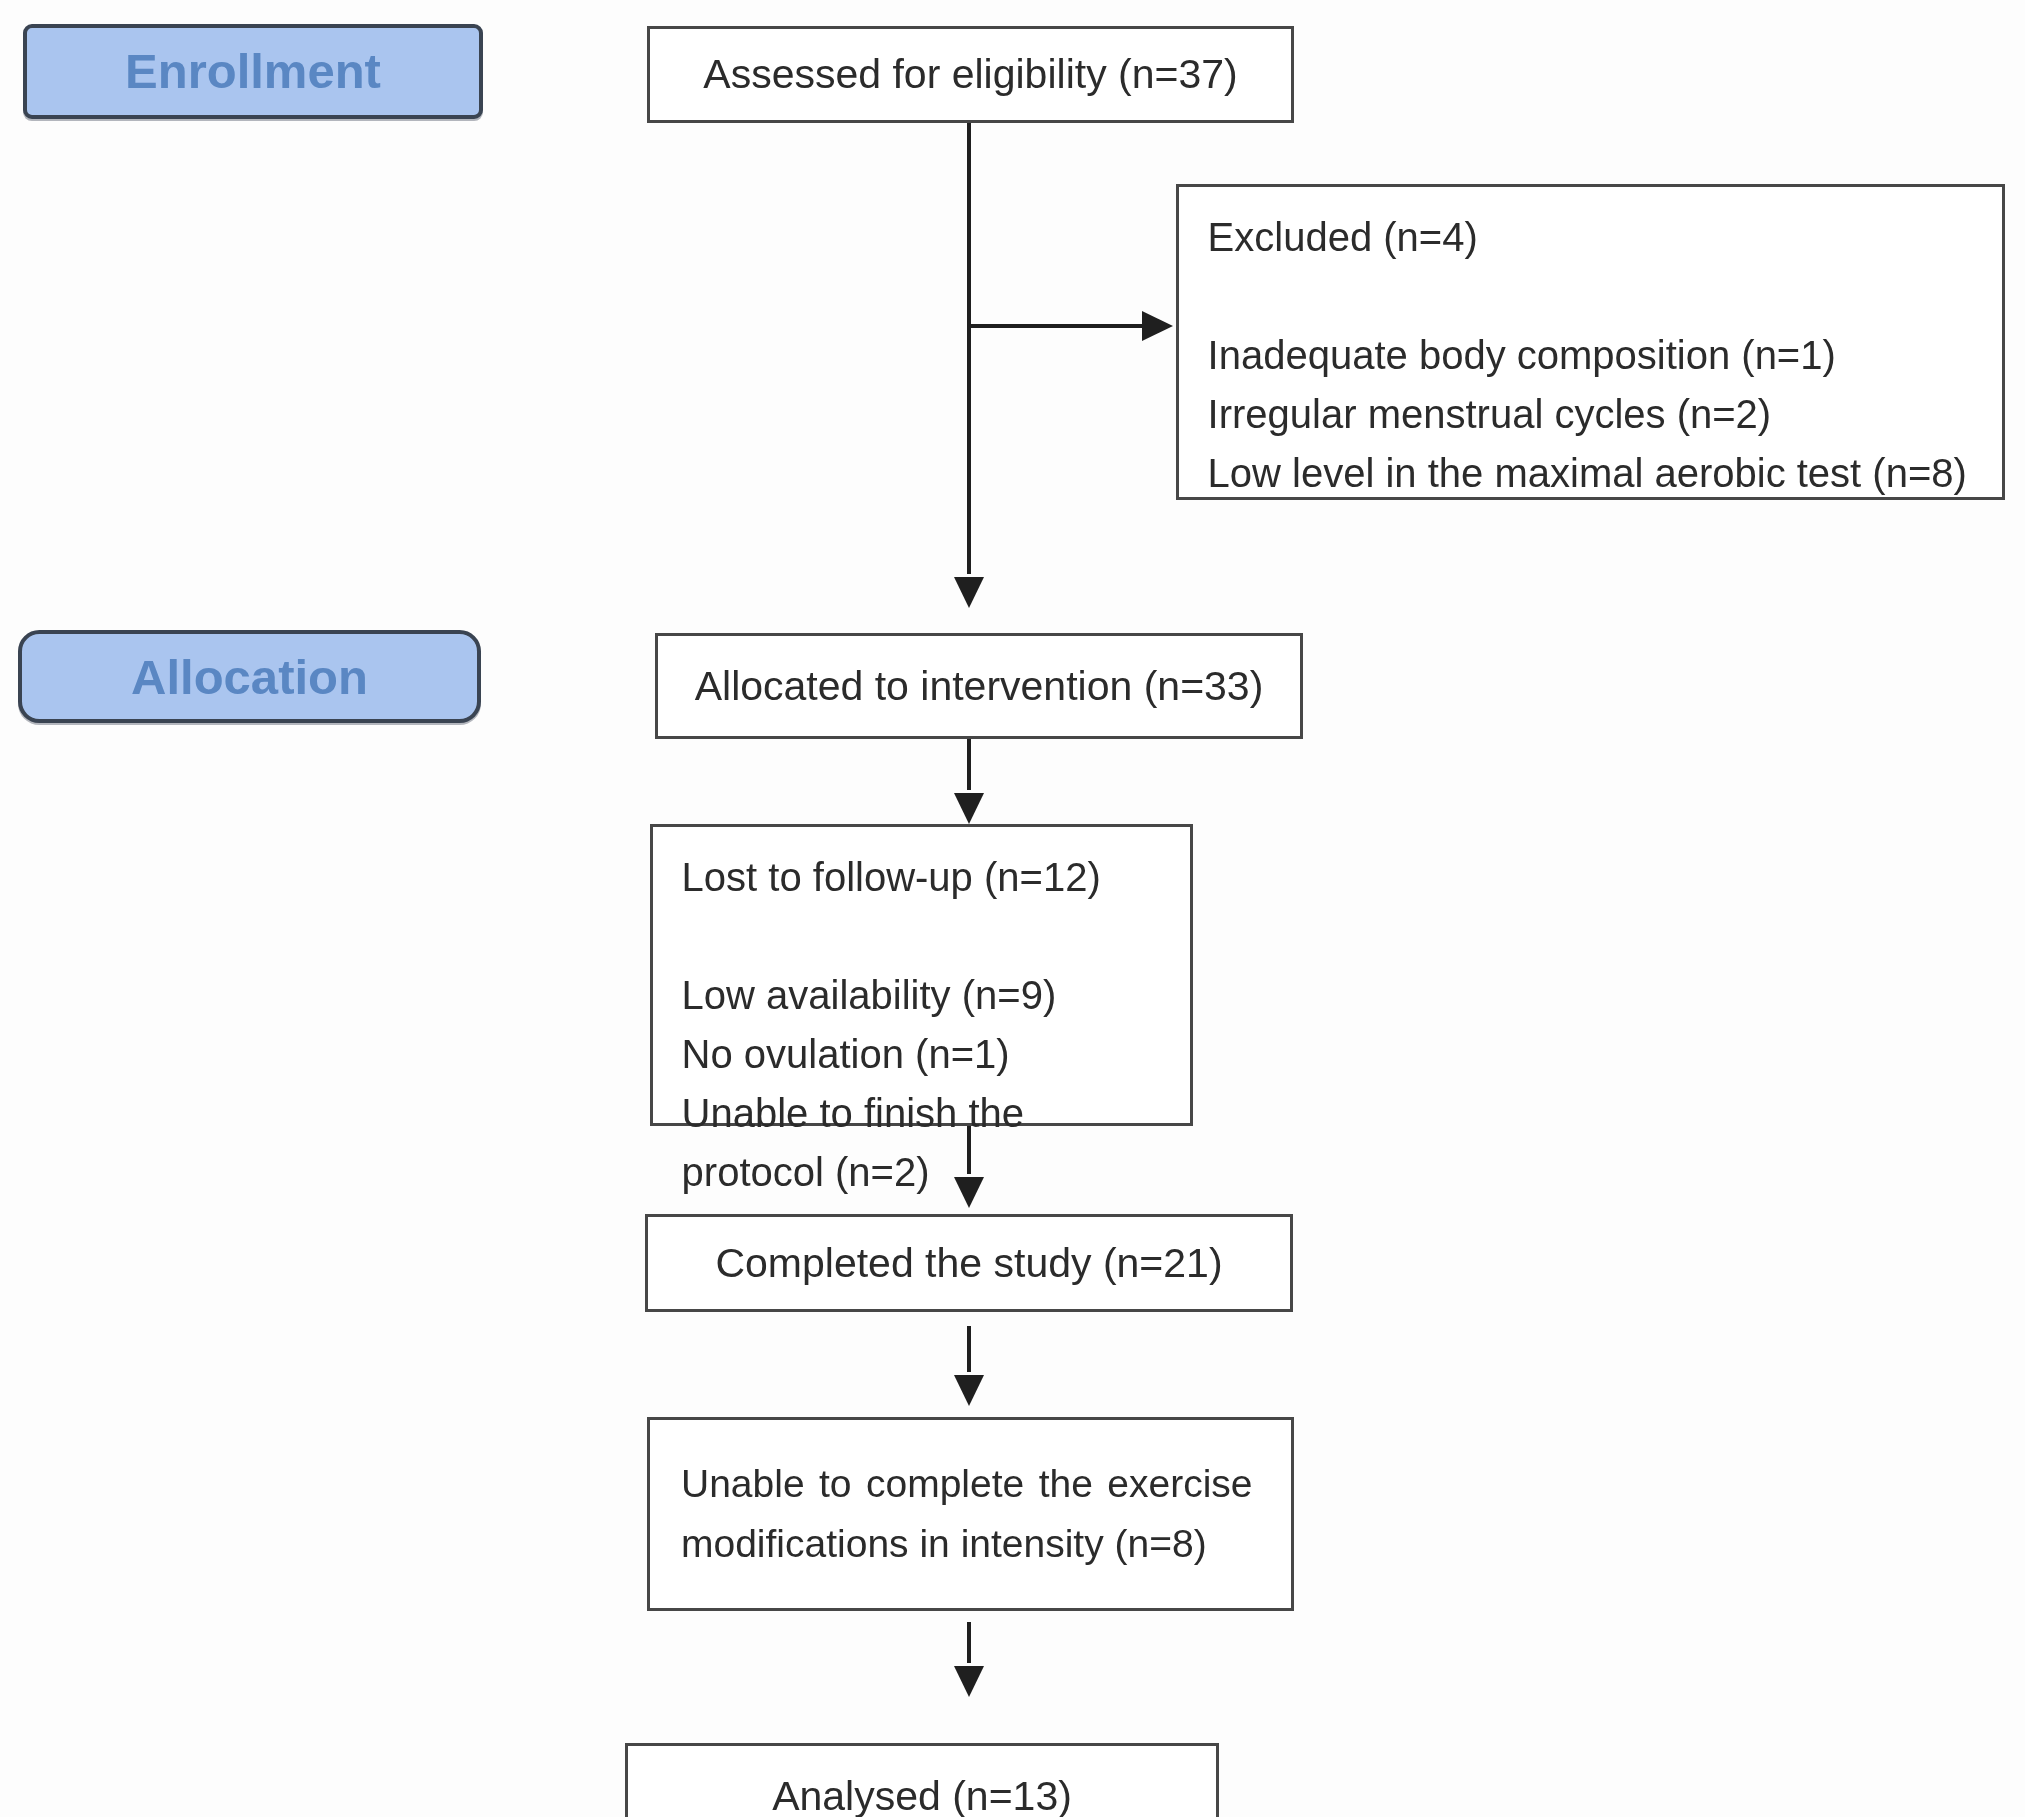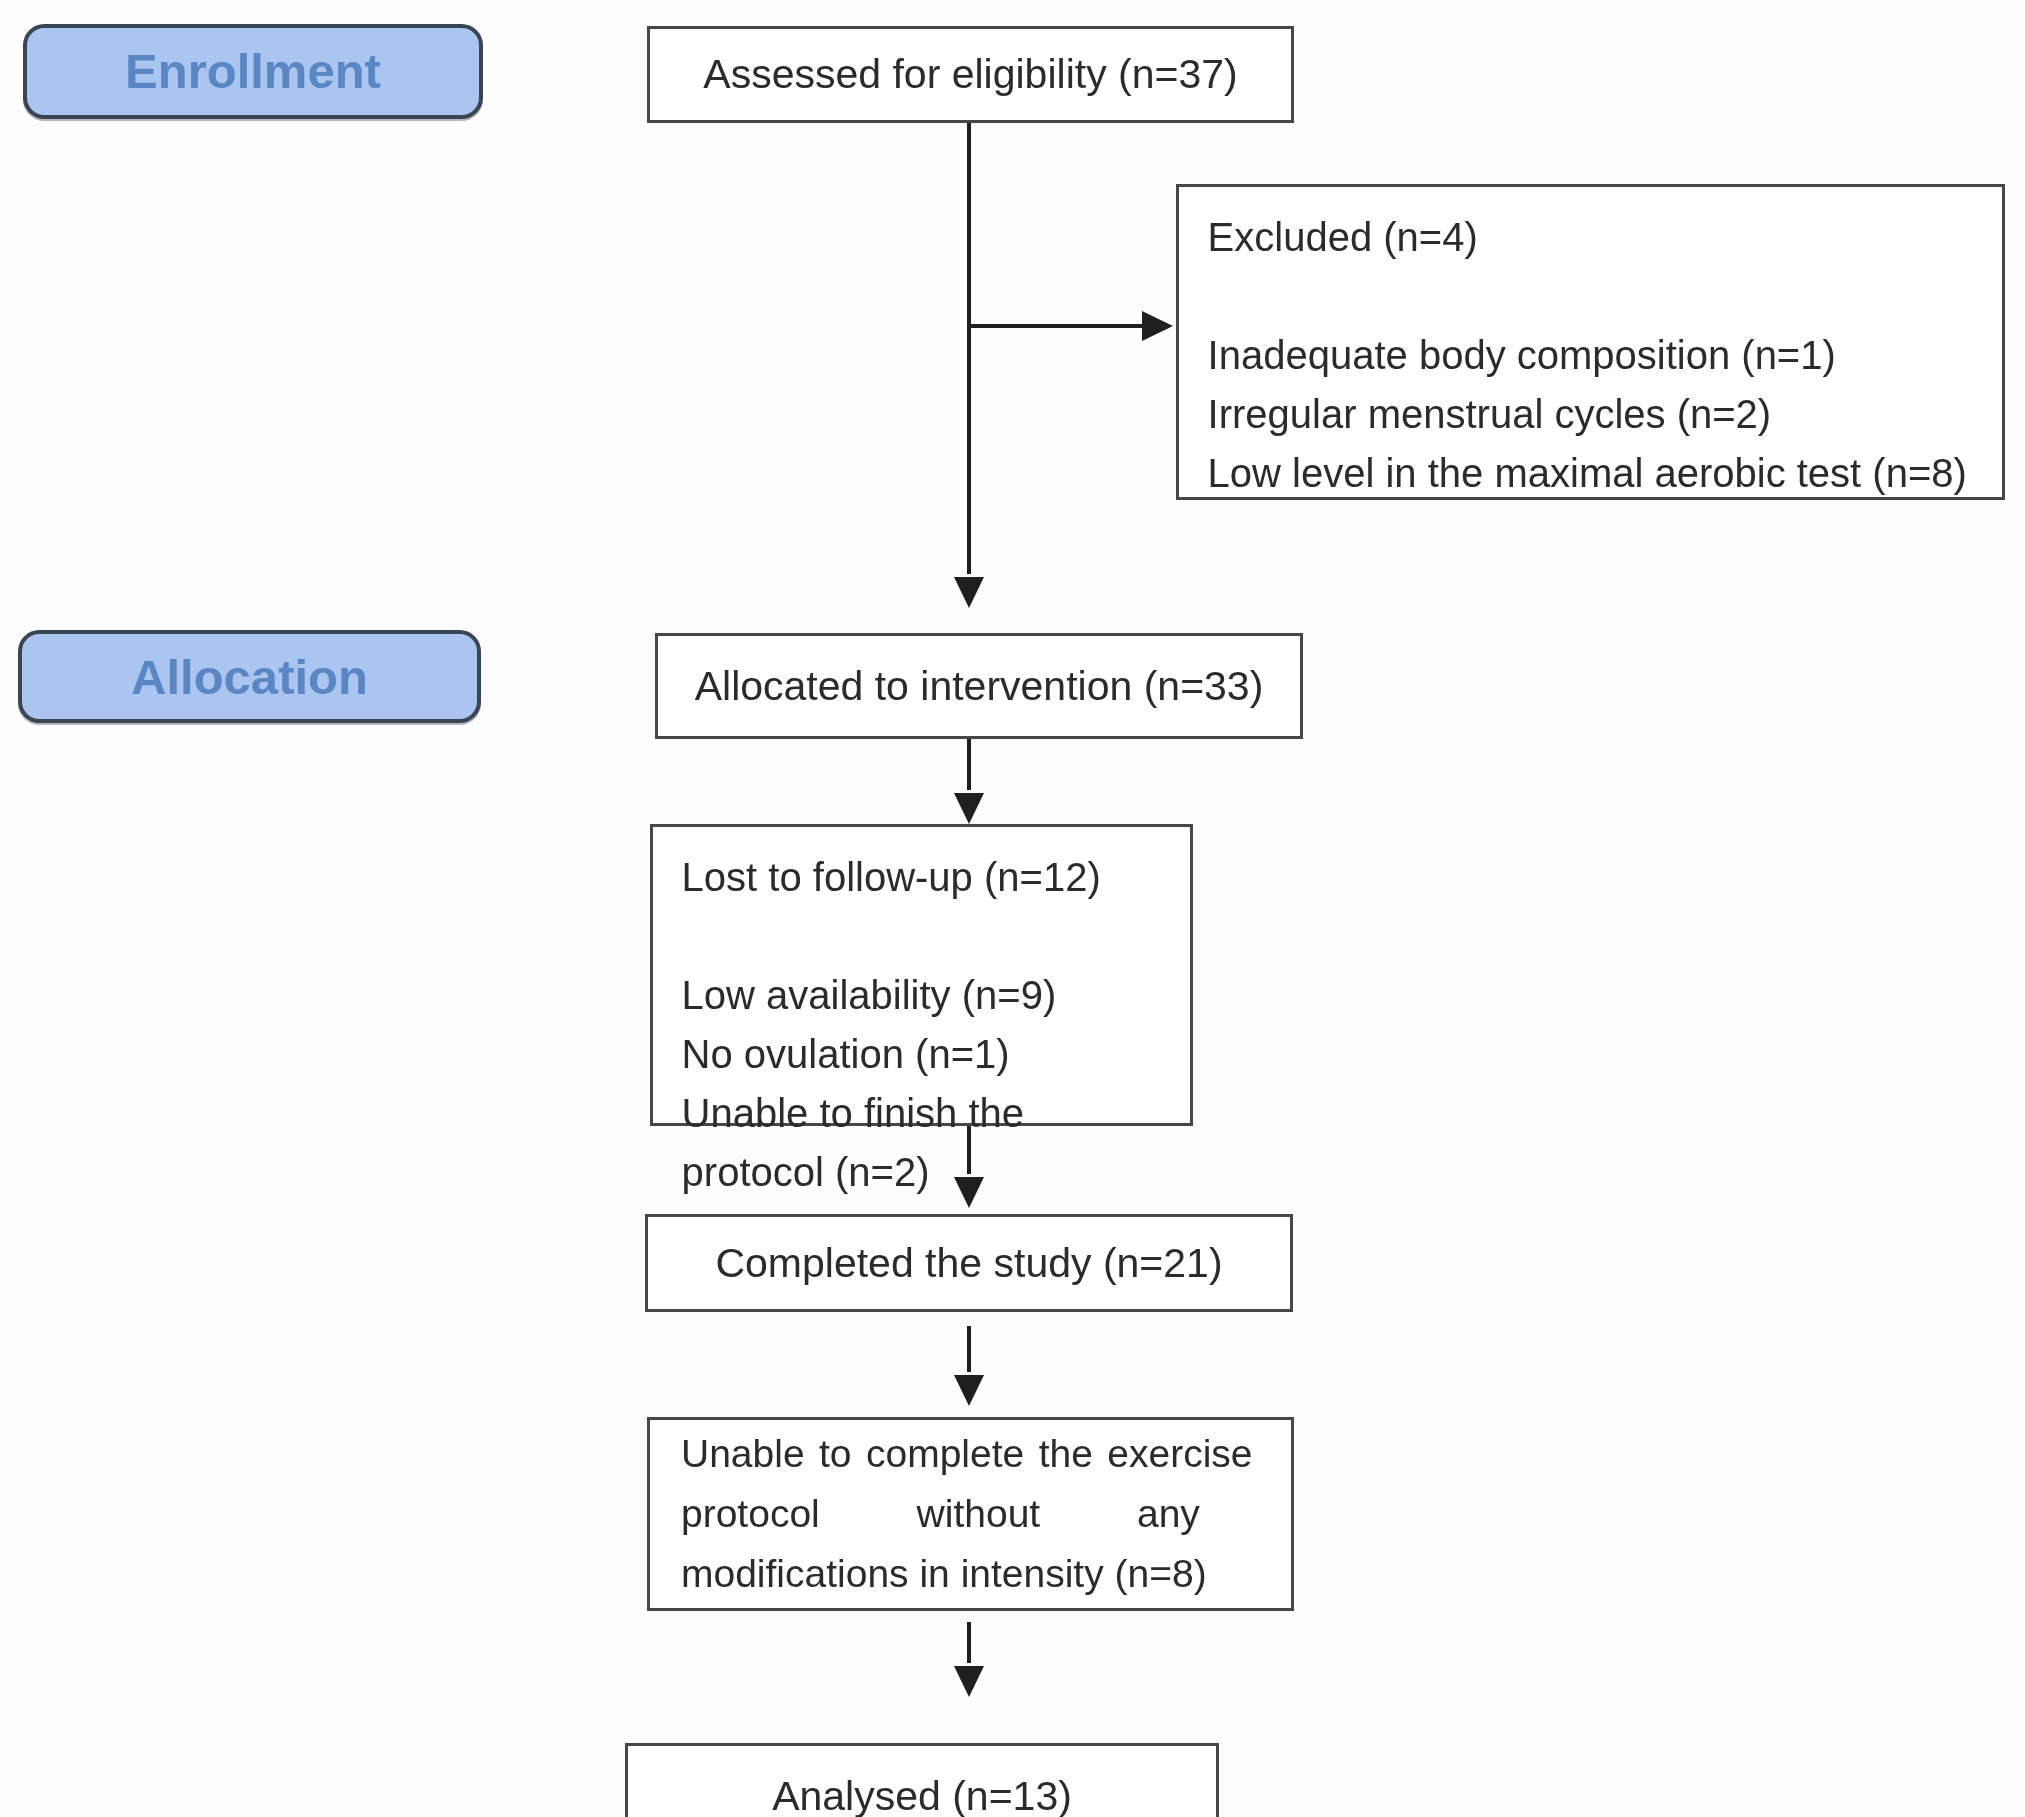--- a/index.html
+++ b/index.html
@@ -28,21 +28,21 @@
     background:var(--stage_fill);
     border:4.3px solid var(--stage_border);
     border-radius:21.4px;
     color:var(--stage_text);
     font-weight:bold;
     font-size:49px;
     display:flex;align-items:center;justify-content:center;
     text-align:center;
     box-shadow:0 2.1px 0 rgba(40,50,70,.35);
   }
-  #stage-enrollment{left:23px;top:23.6px;width:460px;height:95px;}
+  #stage-enrollment{left:23px;top:23.6px;width:460px;height:95px;border-radius:9px;}
   #stage-allocation{left:18px;top:630px;width:463px;height:93px;}
   #stage-followup{left:18px;top:819px;width:463px;height:99px;}
   #stage-analysis{left:41px;top:1702px;width:464px;height:104px;}
 
   
   .flowbox{
     position:absolute;
     background:#ffffff;
     border:3.6px solid var(--box_border);
     color:var(--box_text);
@@ -125,21 +125,20 @@
     <div>No ovulation (n=1)</div>
     <div>Unable to finish the protocol (n=2)</div>
   </div>
 
   <div class="flowbox single" id="box-completed">
     <span>Completed the study (n=21)</span>
   </div>
 
   <div class="flowbox unable" id="box-unable">
     <div class="l1">Unable to complete the exercise</div>
-    <div class="l2">protocol without any</div>
     <div class="l3">modifications in intensity (n=8)</div>
   </div>
 
   <div class="flowbox single" id="box-analysed">
     <span>Analysed (n=13)</span>
   </div>
 
   <div class="vline" id="a1-line"></div>
   <div class="head-down" id="a1-head"></div>
 

